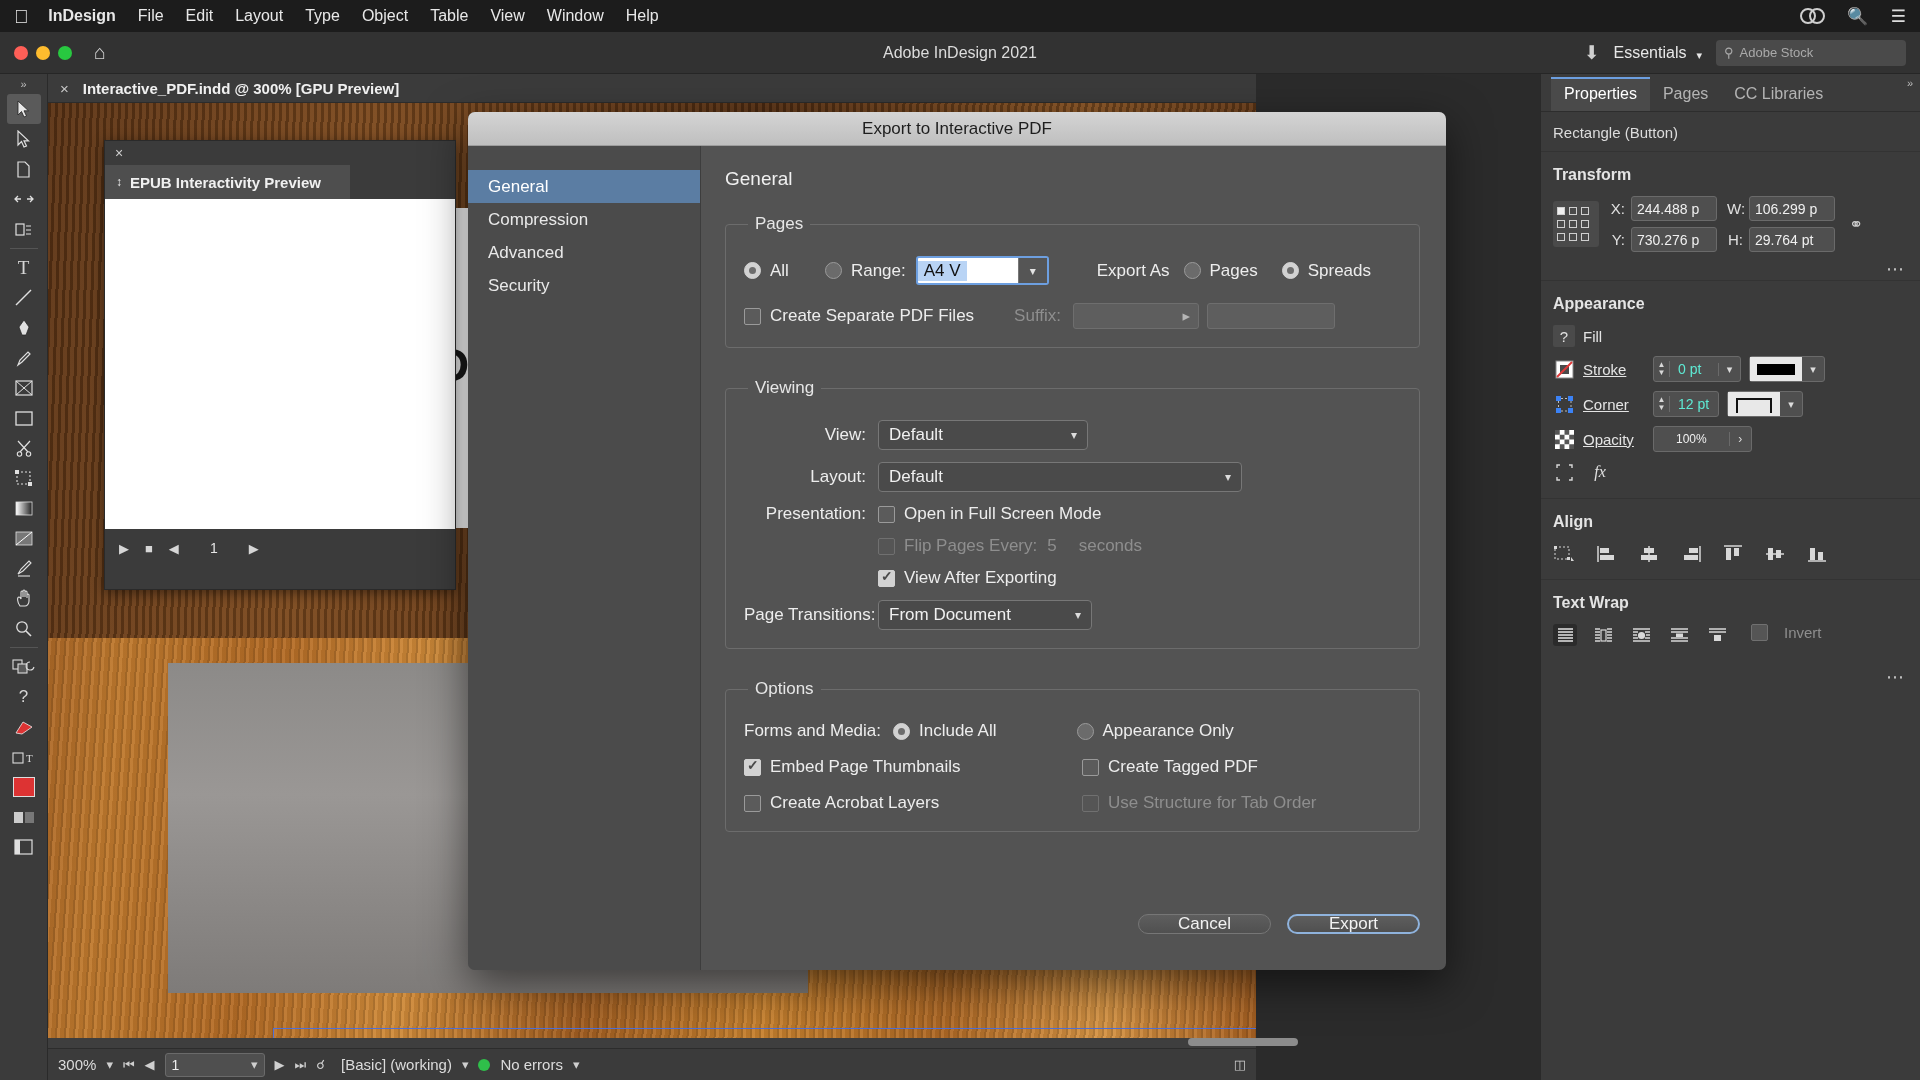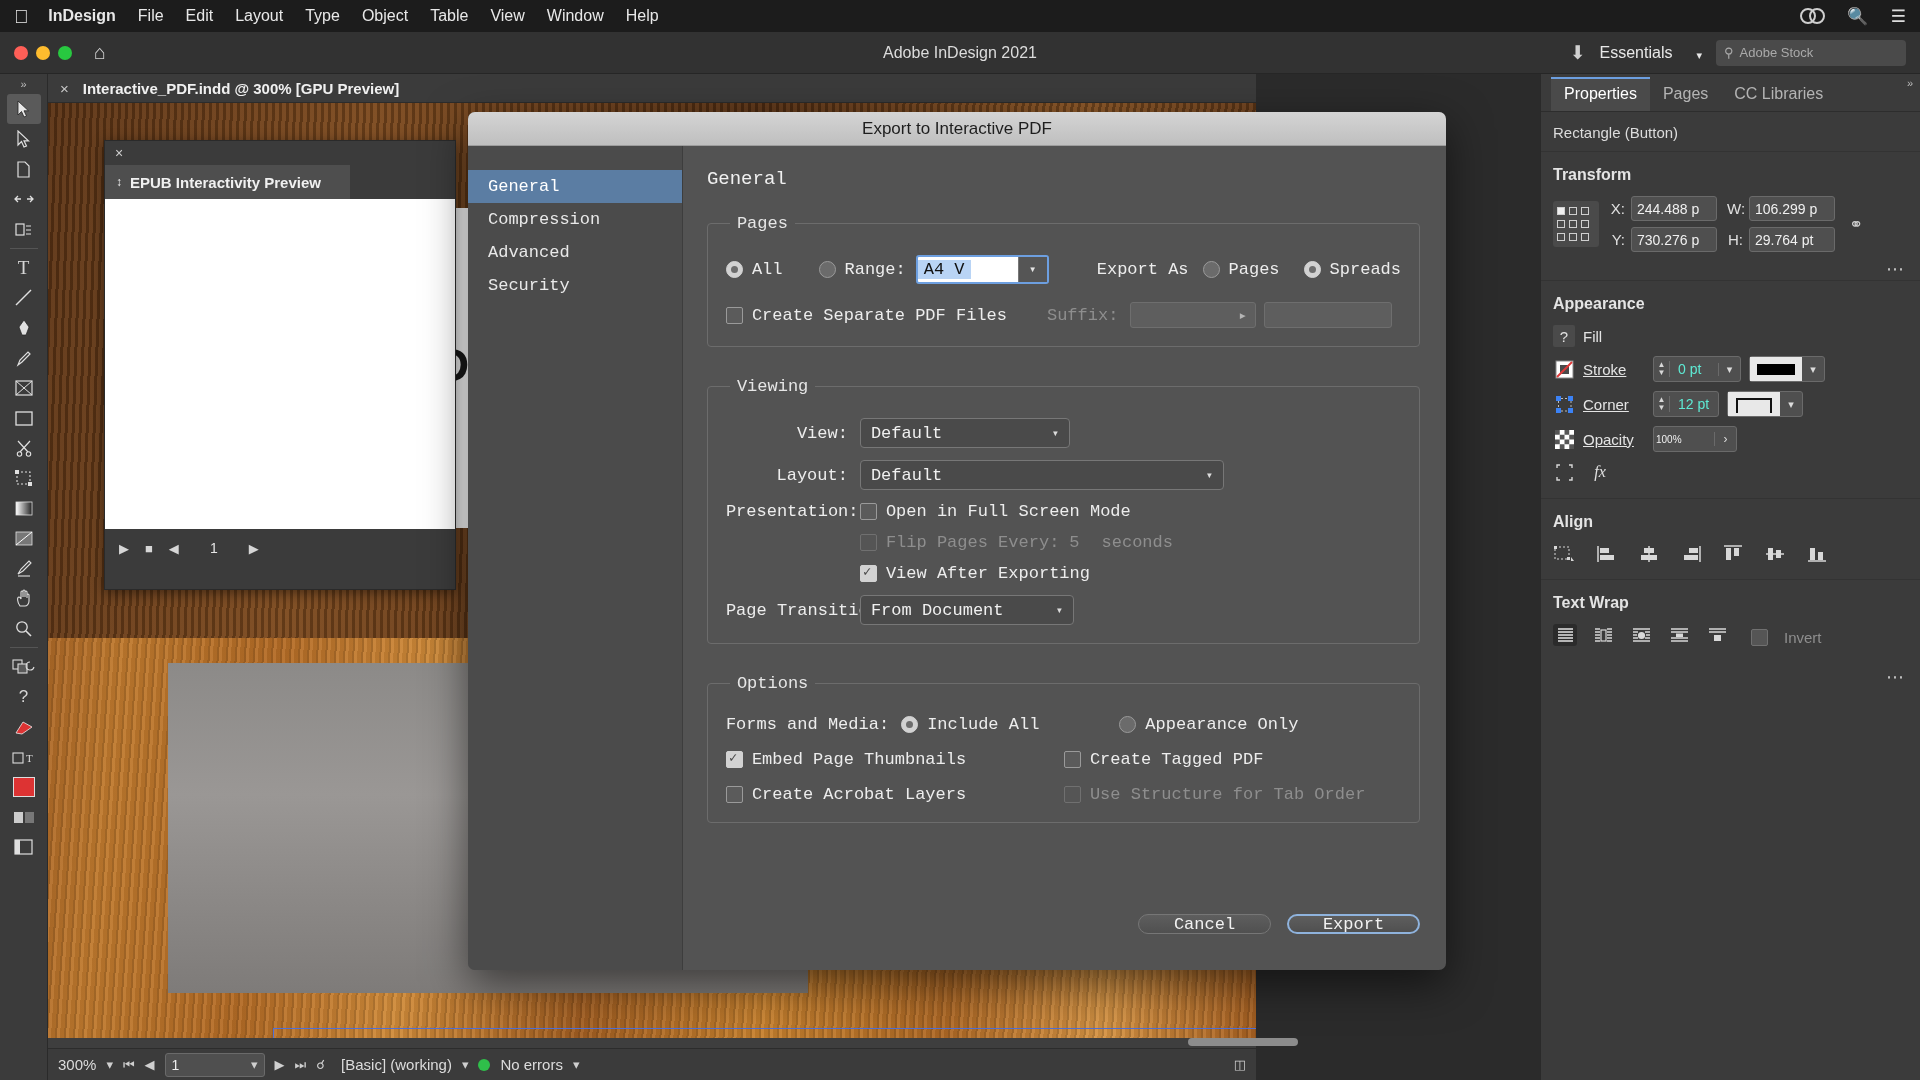--- a/index.html
+++ b/index.html
@@ -38,21 +38,21 @@
   .traffic { display: flex; gap: 8px; align-items: center; margin-right: 22px; }
   .traffic i { width: 14px; height: 14px; border-radius: 50%; display: block; }
   .t-red { background: #ff5f57; } .t-yel { background: #febc2e; } .t-grn { background: #28c840; }
   .home-icon { color: #d0d0d0; font-size: 20px; }
   .app-title {
     position: absolute; left: 0; right: 0; text-align: center;
     color: #dcdcdc; font-size: 16px; pointer-events: none;
   }
   .tb-right { margin-left: auto; display: flex; align-items: center; gap: 14px; z-index: 2; }
   .share-icon { color: #d0d0d0; font-size: 19px; }
-  .workspace { color: #e8e8e8; font-size: 16px; display: flex; align-items: flex-end; gap: 24px; }
+  .workspace { color: #e8e8e8; font-size: 16px; display: flex; align-items: flex-end; gap: 10px; }
   .search-box {
     width: 190px; height: 26px; background: #4a4a4a; border-radius: 4px;
     display: flex; align-items: center; padding: 0 8px; gap: 6px;
     color: #aaa; font-size: 13px;
   }
 
   
   .toolbar {
     position: absolute; top: 74px; left: 0; width: 48px; height: 1006px;
     background: #3b3b3b; border-right: 1px solid #2a2a2a;
@@ -143,21 +143,21 @@
     position: absolute; left: 468px; top: 112px; width: 978px; height: 858px;
     background: #535353; border-radius: 7px;
     box-shadow: 0 14px 44px rgba(0,0,0,.55); overflow: hidden;
   }
   .dlg-title {
     height: 34px;
     background: linear-gradient(180deg, #d4d4d4 0%, #bfbfbf 100%);
     display: flex; align-items: center; justify-content: center;
     color: #1e1e1e; font-size: 17px; border-bottom: 1px solid #9d9d9d;
   }
-  .dlg-body { display: flex; height: 824px; font-family: Liberation Mono, monospace; }
+  .dlg-body { display: flex; height: 824px; }
   .dlg-nav {
     width: 233px; padding-top: 24px; background: #4b4b4b; border-right: 1px solid #3d3d3d;
   }
   .nav-item {
     height: 33px; display: flex; align-items: center; padding-left: 20px;
     color: #e9e9e9; font-size: 17px;
   }
   .nav-item.active { background: #5b7da3; color: #ffffff; }
   .dlg-main { flex: 1; padding: 22px 26px 0 24px; position: relative; }
   .dlg-h1 { color: #f0f0f0; font-size: 19px; margin-bottom: 24px; }
@@ -278,24 +278,24 @@
   .spin .dd { width: 22px; text-align: center; color: #dcdcdc; font-size: 11px;
     border-left: 1px solid #6a6a6a; }
   .swatch-ctl { display: flex; align-items: center; border: 1px solid #6a6a6a;
     border-radius: 3px; height: 26px; background: #4f4f4f; }
   .swatch-ctl .sw { width: 52px; height: 24px; background: #e8e8e8;
     display: flex; align-items: center; justify-content: center; }
   .swatch-ctl .sw i { display: block; width: 38px; height: 11px; background: #000; }
   .swatch-ctl .dd { width: 22px; text-align: center; color: #dcdcdc; font-size: 11px; }
   .opacity-ctl { display: flex; align-items: center; background: #4f4f4f;
     border: 1px solid #6a6a6a; border-radius: 3px; height: 26px; }
-  .opacity-ctl .ov { color: #f0f0f0; font-size: 10px; padding: 0 2px; min-width: 60px; }
+  .opacity-ctl .ov { color: #f0f0f0; font-size: 12px; padding: 0 22px; min-width: 60px; }
   .opacity-ctl .ar { width: 22px; text-align: center; color: #dcdcdc; font-size: 12px;
     border-left: 1px solid #6a6a6a; }
-  .icon-row { display: flex; align-items: flex-end; gap: 14px; padding-bottom: 14px; }
+  .icon-row { display: flex; align-items: flex-start; gap: 14px; padding-bottom: 14px; }
   .ic-btn { width: 24px; height: 22px; display: flex; align-items: center; justify-content: center; }
   .ic-btn.sel { background: #2b2b2b; border-radius: 3px; }
   .qa-btns { display: flex; gap: 10px; padding-bottom: 10px; }
   .qa-btn {
     flex: 1; height: 32px; border: 1px solid #6d6d6d; border-radius: 3px;
     background: #454545; color: #ededed; font-size: 15px;
     display: flex; align-items: center; justify-content: center;
   }
   .invert-wrap { display: flex; align-items: center; gap: 7px; margin-left: 8px; }
 

